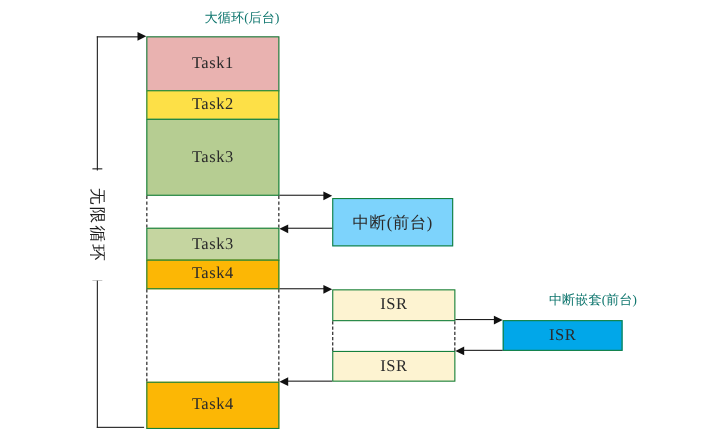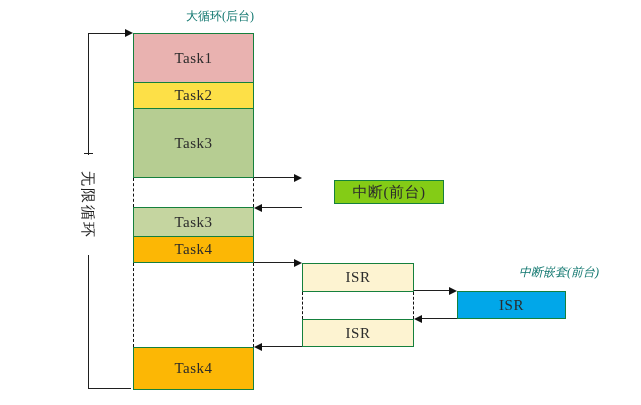--- a/index.html
+++ b/index.html
@@ -71,21 +71,21 @@
     <span>Task4</span>
   </div>
 
   <div class="dash-v" style="left:133px;top:263px;height:84px;"></div>
   <div class="dash-v" style="left:253px;top:263px;height:84px;"></div>
 
   <div class="box" style="left: 133px; top: 347px; width: 121px; height: 43px; background-color: rgb(252, 183, 5);">
     <span>Task4</span>
   </div>
 
-  <div class="box" style="left: 302px; top: 180px; width: 110px; height: 24px; font-size: 15px; background-color: #84cc16; margin-left: 32px;">
+  <div class="box" style="left: 302px; top: 180px; width: 110px; height: 44px; font-size: 15px; background-color: #7dd3fc;">
     <span>中断(前台)</span>
   </div>
 
   <div class="hline" style="left:254px;top:177px;width:41px;"></div>
   <div class="arrow-r" style="left:294px;top:174px;"></div>
   <div class="hline" style="left:261px;top:207px;width:41px;"></div>
   <div class="arrow-l" style="left:254px;top:204px;"></div>
 
   <div class="box" style="left: 302px; top: 263px; width: 112px; height: 29px; background-color: rgb(253, 243, 209);">
     <span>ISR</span>
@@ -94,21 +94,21 @@
   <div class="dash-v" style="left:413px;top:292px;height:27px;"></div>
   <div class="box" style="left: 302px; top: 319px; width: 112px; height: 28px; background-color: rgb(253, 243, 209);">
     <span>ISR</span>
   </div>
 
   <div class="hline" style="left:254px;top:262px;width:41px;"></div>
   <div class="arrow-r" style="left:294px;top:259px;"></div>
   <div class="hline" style="left:261px;top:346px;width:41px;"></div>
   <div class="arrow-l" style="left:254px;top:343px;"></div>
 
-  <div class="title" style="left:467px;top:264px;width:132px;font-style:italic;">中断嵌套(前台)</div>
+  <div class="title" style="left:447px;top:264px;width:132px;">中断嵌套(前台)</div>
   <div class="box" style="left: 457px; top: 291px; width: 109px; height: 28px; background-color: rgb(1, 167, 233);">
     <span>ISR</span>
   </div>
 
   <div class="hline" style="left:414px;top:290px;width:36px;"></div>
   <div class="arrow-r" style="left:449px;top:287px;"></div>
   <div class="hline" style="left:421px;top:318px;width:36px;"></div>
   <div class="arrow-l" style="left:414px;top:315px;"></div>
 
 </div>

